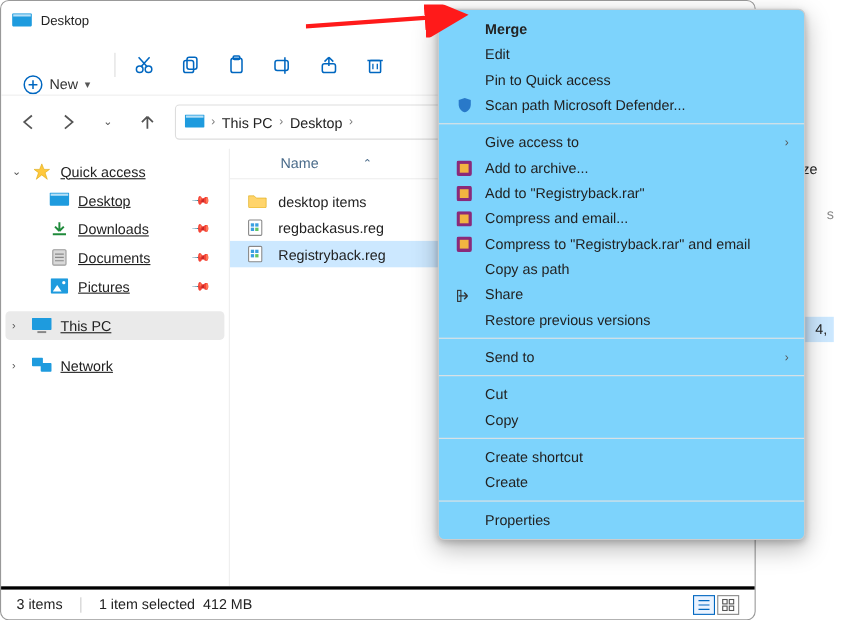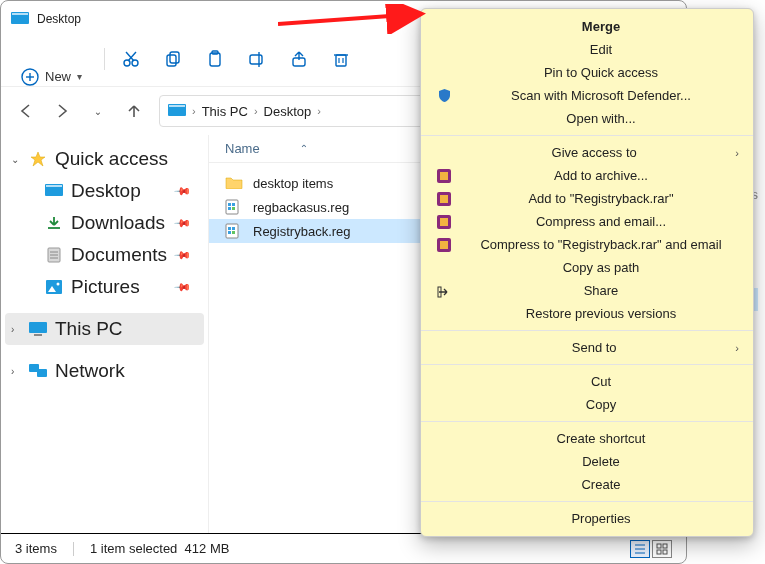--- a/index.html
+++ b/index.html
@@ -18,45 +18,45 @@
     .address-bar { flex: 1; display: flex; align-items: center; border: 1px solid #ddd; border-radius: 4px; height: 32px; padding: 0 8px; gap: 6px; }
     .crumb { font-size: 13px; color: #222; }
     .crumb-sep { color: #777; font-size: 11px; }
     .search-box { width: 16px; height: 32px; border: 1px solid #ddd; border-radius: 4px; margin-left: 8px; }
     .body { flex: 1; display: flex; overflow: hidden; }
     .sidebar { width: 208px; border-right: 1px solid #eee; padding: 8px 4px; overflow: auto; }
     .side-item { display: flex; align-items: center; padding: 5px 10px; gap: 8px; border-radius: 4px; position: relative; }
     .side-item.selected { background: #eaeaea; }
     .side-caret { width: 10px; color: #555; font-size: 10px; }
     .side-icon { width: 18px; height: 16px; display: flex; align-items: center; justify-content: center; }
-    .side-label { font-size: 19px; color: #222; flex: 1; }
+    .side-label { font-size: 13px; color: #222; flex: 1; text-decoration: underline; }
     .pin { color: #888; font-size: 11px; transform: rotate(45deg); margin-right: 4px; }
     .side-child { padding-left: 40px; }
     .side-top { padding-left: 6px; }
     .content { flex: 1; display: flex; flex-direction: column; overflow: hidden; }
     .col-header { display: flex; padding: 6px 16px; border-bottom: 1px solid #eee; color: #4a6b8a; font-size: 12px; }
-    .col-name { display: flex; align-items: center; gap: 40px; }
+    .col-name { display: flex; align-items: center; gap: 40px; margin-left: 30px; }
     .file-list { padding: 8px 0; }
     .file-row { display: flex; align-items: center; padding: 4px 16px; gap: 10px; }
     .file-row.selected { background: #cce8ff; }
     .file-row .file-label { font-size: 13px; color: #222; }
     .file-icon { width: 18px; height: 16px; }
-    .status { height: 30px; border-top: 1px solid #000000; display: flex; align-items: center; padding: 0 14px; gap: 16px; font-size: 12px; color: #2560a0; }
+    .status { height: 30px; border-top: 3px solid #000000; display: flex; align-items: center; padding: 0 14px; gap: 16px; font-size: 12px; color: #2560a0; }
     .status .plain { color: #222; }
     .status-sep { width: 1px; height: 14px; background: #ccc; }
     .view-icons { margin-left: auto; display: flex; gap: 2px; }
     .view-box { width: 20px; height: 18px; border: 1px solid #888; display: flex; align-items: center; justify-content: center; }
     .view-box.active { border-color: #0067c0; background: #eaf3ff; }
 
     
     .ctx {
-      position: absolute; top: 8px; left: 420px; width: 334px;
-      background: #fef9c3; border: 1px solid #ccc; border-radius: 6px;
+      position: absolute; top: 8px; left: 398px; width: 334px;
+      background: #7dd3fc; border: 1px solid #ccc; border-radius: 6px;
       box-shadow: 0 8px 22px rgba(0,0,0,.28), 0 2px 6px rgba(0,0,0,.18);
-      padding: 6px 0; z-index: 50; text-align: center;
+      padding: 6px 0; z-index: 50;
     }
     .ctx-item { display: flex; align-items: center; padding: 4px 14px 4px 14px; font-size: 13px; color: #222; gap: 10px; min-height: 22px; }
     .ctx-icon { width: 18px; display: flex; align-items: center; justify-content: center; }
     .ctx-label { flex: 1; }
     .ctx-arrow { color: #555; font-size: 11px; }
     .ctx-sep { height: 1px; background: #e3e3e3; margin: 5px 0; }
     .ctx-bold { font-weight: 600; }
 
     
     .size-peek { position: absolute; right: 1px; top: 140px; font-size: 12px; color: #555; padding: 6px; }
@@ -346,26 +346,22 @@
   <div class="ctx-item">
       <span class="ctx-icon"></span>
       <span class="ctx-label">Pin to Quick access</span>
     </div>
   <div class="ctx-item">
     <span class="ctx-icon">
         <svg width="15" height="15">
           <path d="M7.5 1 L13 3 V7 C13 11 10 13.5 7.5 14 C5 13.5 2 11 2 7 V3 Z" fill="#2979c9"></path>
         </svg>
       </span>
-    <span class="ctx-label">Scan with Microsoft Defender...</span>
-  </div>
-  <div class="ctx-item">
-      <span class="ctx-icon"></span>
-      <span class="ctx-label">Open with...</span>
-    </div>
+    <span class="ctx-label">Scan path Microsoft Defender...</span>
+  </div>
   <div class="ctx-sep"></div>
   <div class="ctx-item">
       <span class="ctx-icon"></span>
       <span class="ctx-label">Give access to</span>
       <span class="ctx-arrow">›</span>
     </div>
   <div class="ctx-item">
     <span class="ctx-icon">
         <svg width="14" height="14">
           <rect width="14" height="14" rx="2" fill="#8a2a7a"></rect>
@@ -430,24 +426,20 @@
       <span class="ctx-label">Cut</span>
     </div>
   <div class="ctx-item">
       <span class="ctx-icon"></span>
       <span class="ctx-label">Copy</span>
     </div>
   <div class="ctx-sep"></div>
   <div class="ctx-item">
       <span class="ctx-icon"></span>
       <span class="ctx-label">Create shortcut</span>
-    </div>
-  <div class="ctx-item">
-      <span class="ctx-icon"></span>
-      <span class="ctx-label">Delete</span>
     </div>
   <div class="ctx-item">
       <span class="ctx-icon"></span>
       <span class="ctx-label">Create</span>
     </div>
   <div class="ctx-sep"></div>
   <div class="ctx-item">
       <span class="ctx-icon"></span>
       <span class="ctx-label">Properties</span>
     </div>

